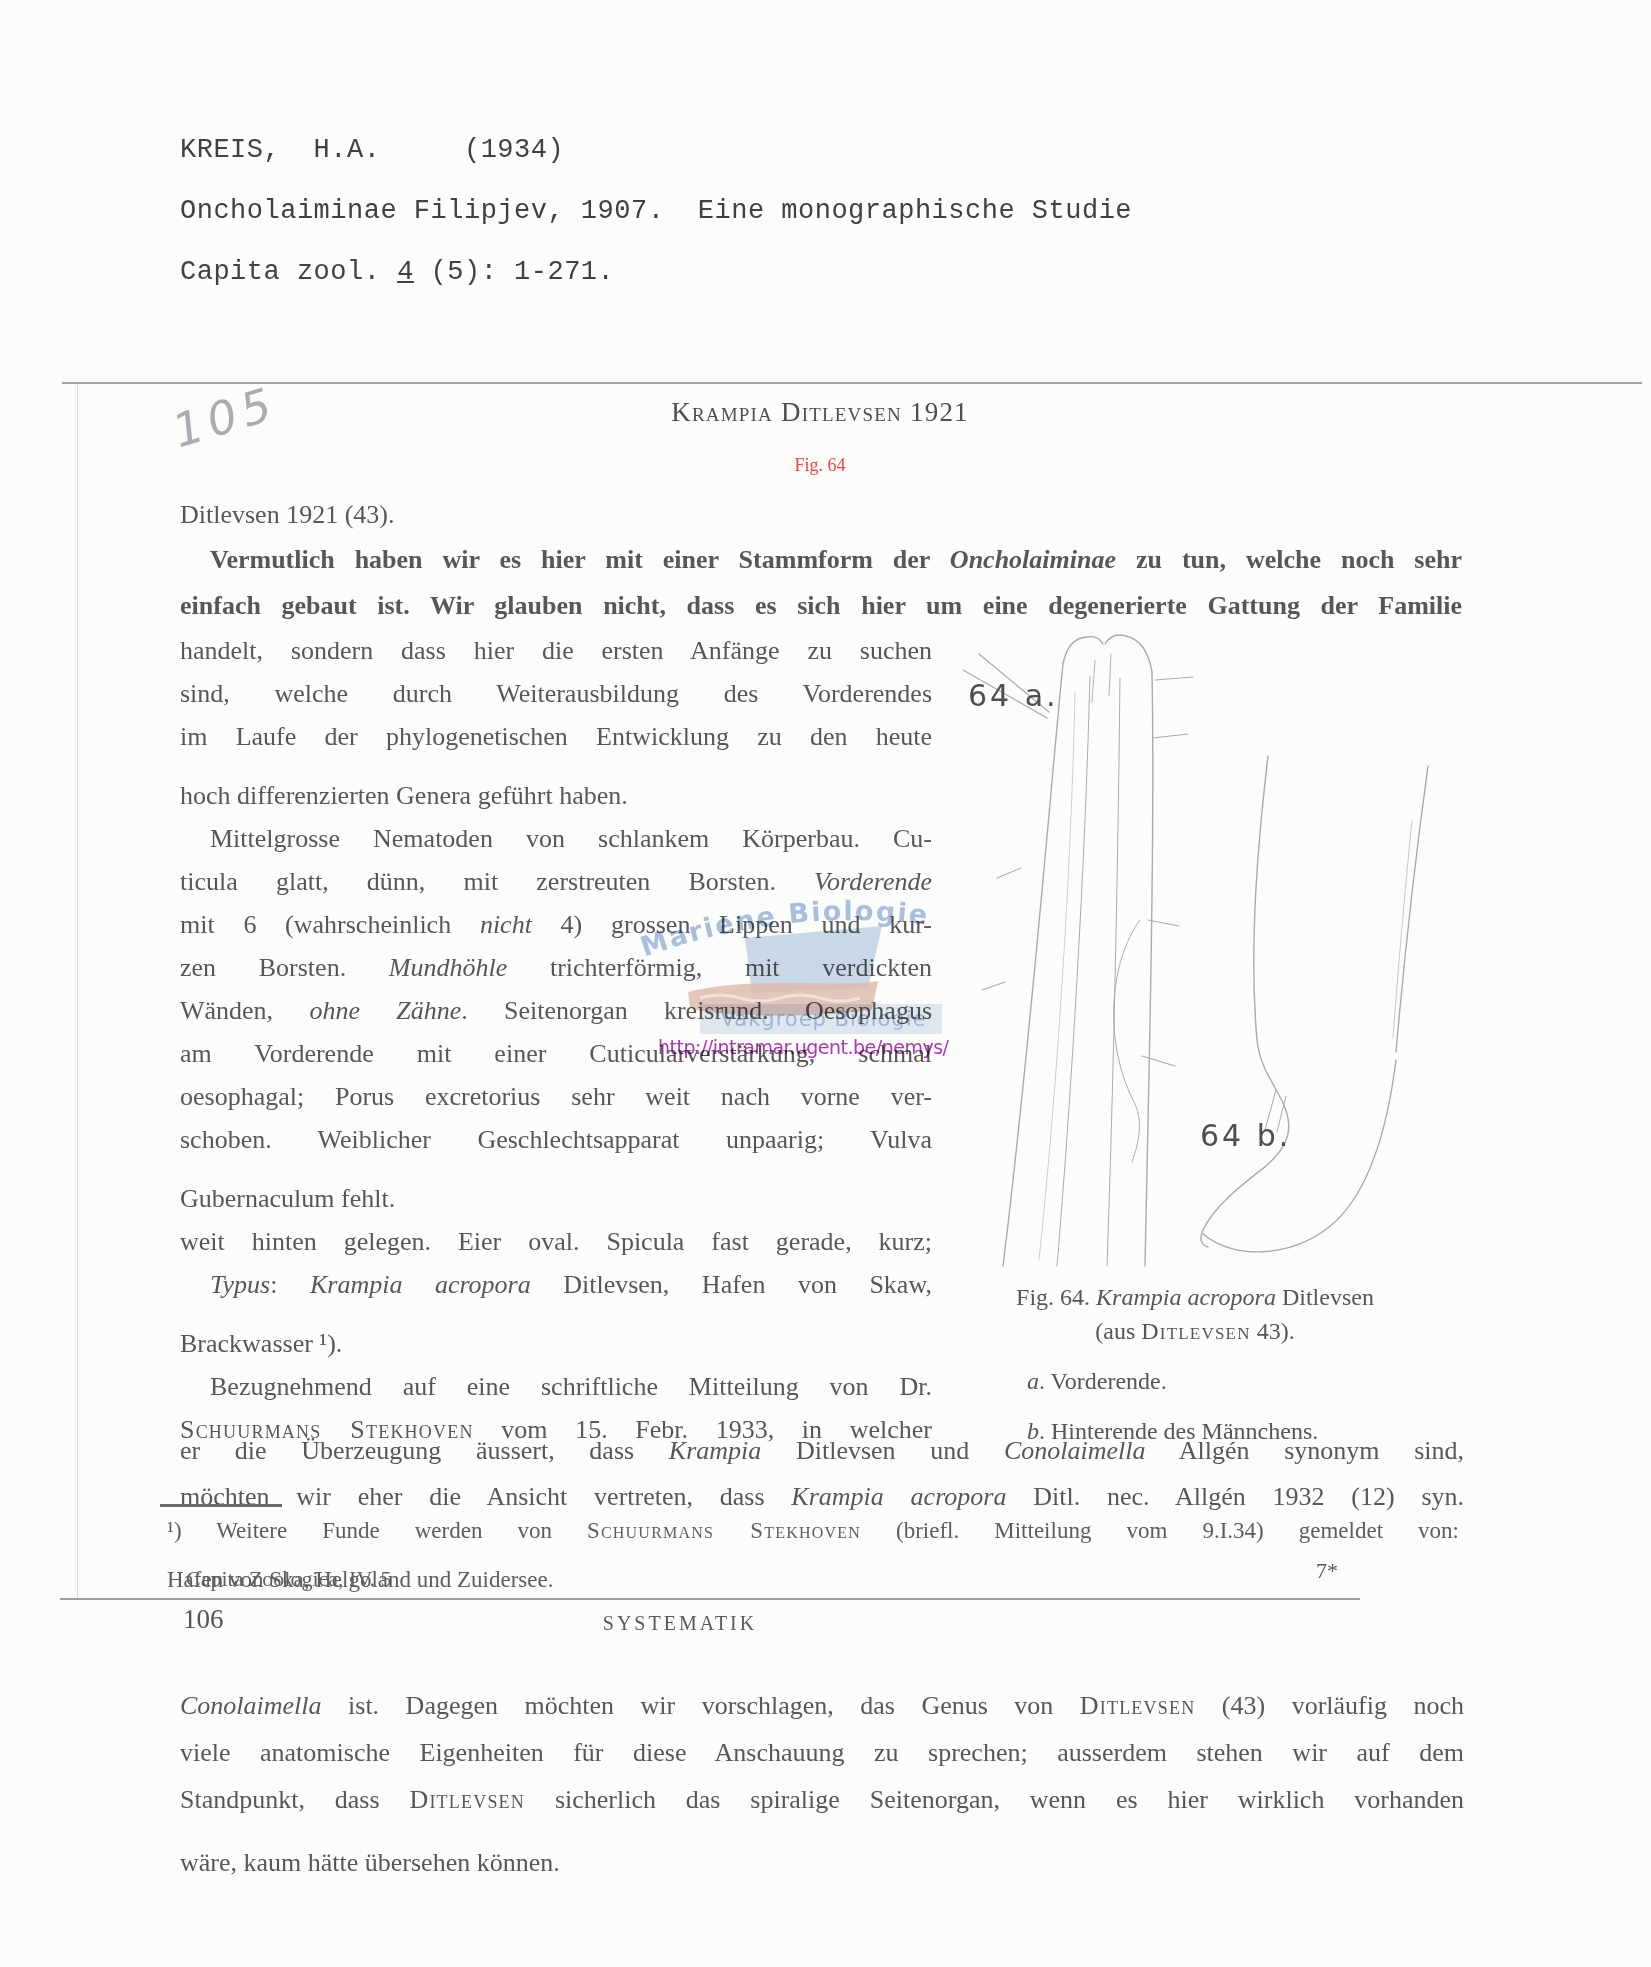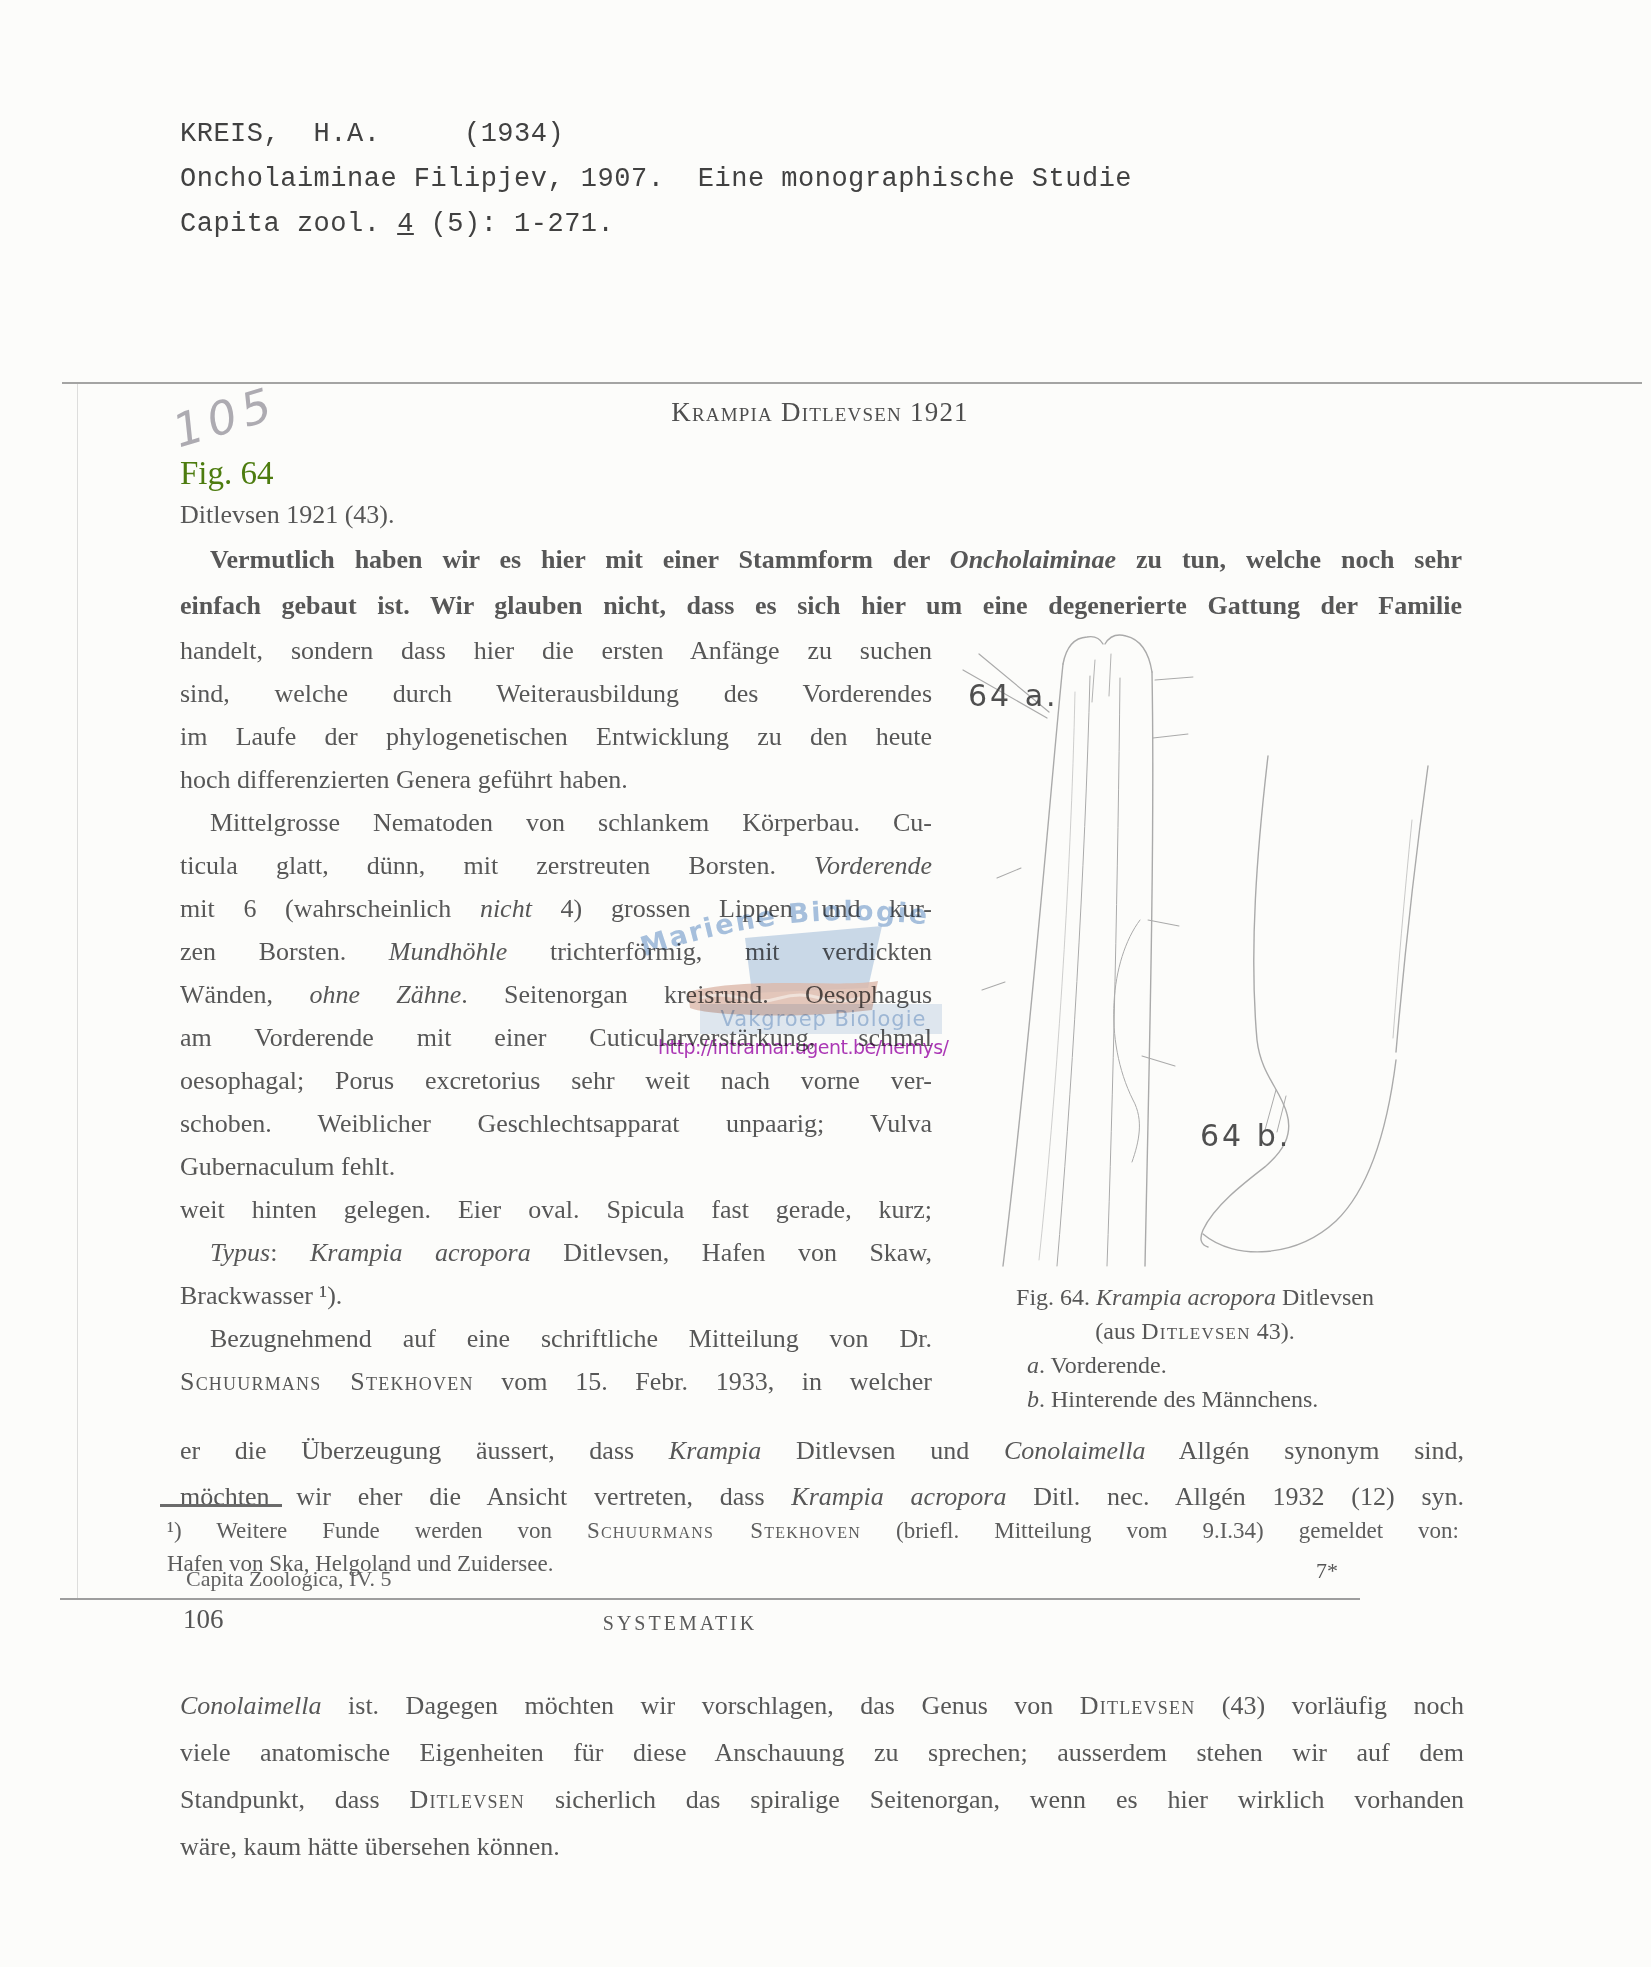--- a/index.html
+++ b/index.html
@@ -2,35 +2,35 @@
 <html><head>
 <meta charset="utf-8">
 <style>
   html,body{margin:0;padding:0;background:#e8e8e8;}
   .page{position:relative;width:1651px;height:1967px;background:#fcfcfa;overflow:hidden;
         font-family:"Liberation Serif","DejaVu Serif",serif;color:#575757;}
   .abs{position:absolute;}
   
   .tl{white-space:normal;}
   .a-j{text-align:justify;text-align-last:justify;}
-  .a-l{text-align:right;text-align-last:left;}
+  .a-l{text-align:right;text-align-last:left;margin-top:16px;}
   .a-c{text-align:center;text-align-last:center;}
   .ind{text-indent:30px;}
   span.i{font-style:italic;}
   span.sc{font-variant:small-caps;letter-spacing:1.2px;}
   span.u{text-decoration:underline;}
   
   .citation{left:180px;top:112px;font-family:"Liberation Mono","DejaVu Sans Mono",monospace;
             font-size:27px;line-height:45px;color:#414141;letter-spacing:.5px;}
   .citation .tl{white-space:pre;}
   .rule{background:#8d8d8d;}
   .handwritten{left:172px;top:390px;font-family:"DejaVu Sans",sans-serif;font-style:italic;
                font-size:46px;color:#9a97a0;transform:rotate(-17deg);letter-spacing:6px;opacity:.8;}
   .heading{left:180px;top:397px;width:1280px;text-align:center;font-size:27px;color:#4e4e4e;}
-  .figref{left:180px;top:455px;width:1280px;font-size:33px;color:#4d7c0f;}
+  .figref{left:180px;top:455px;width:1280px;text-align:center;font-size:18px;color:#ef4444;}
   .source{left:180px;top:500px;width:760px;font-size:26px;}
   .intro{left:180px;top:537px;width:1282px;font-size:26px;line-height:46px;font-weight:bold;}
   .column{left:180px;top:629px;width:752px;font-size:26px;line-height:43px;}
   .contin{left:180px;top:1428px;width:1284px;font-size:26px;line-height:46px;}
   .fnote{left:167px;top:1514px;width:1292px;font-size:23px;line-height:33px;color:#5d5d5d;}
   .imprint{left:186px;top:1566px;font-size:22px;color:#616161;}
   .sig{left:1316px;top:1558px;font-size:22px;color:#555;}
   .pagenum{left:183px;top:1604px;font-size:27px;color:#555;}
   .runhead{left:430px;top:1612px;width:500px;text-align:center;font-size:20px;
            letter-spacing:3px;color:#5a5a5a;}

